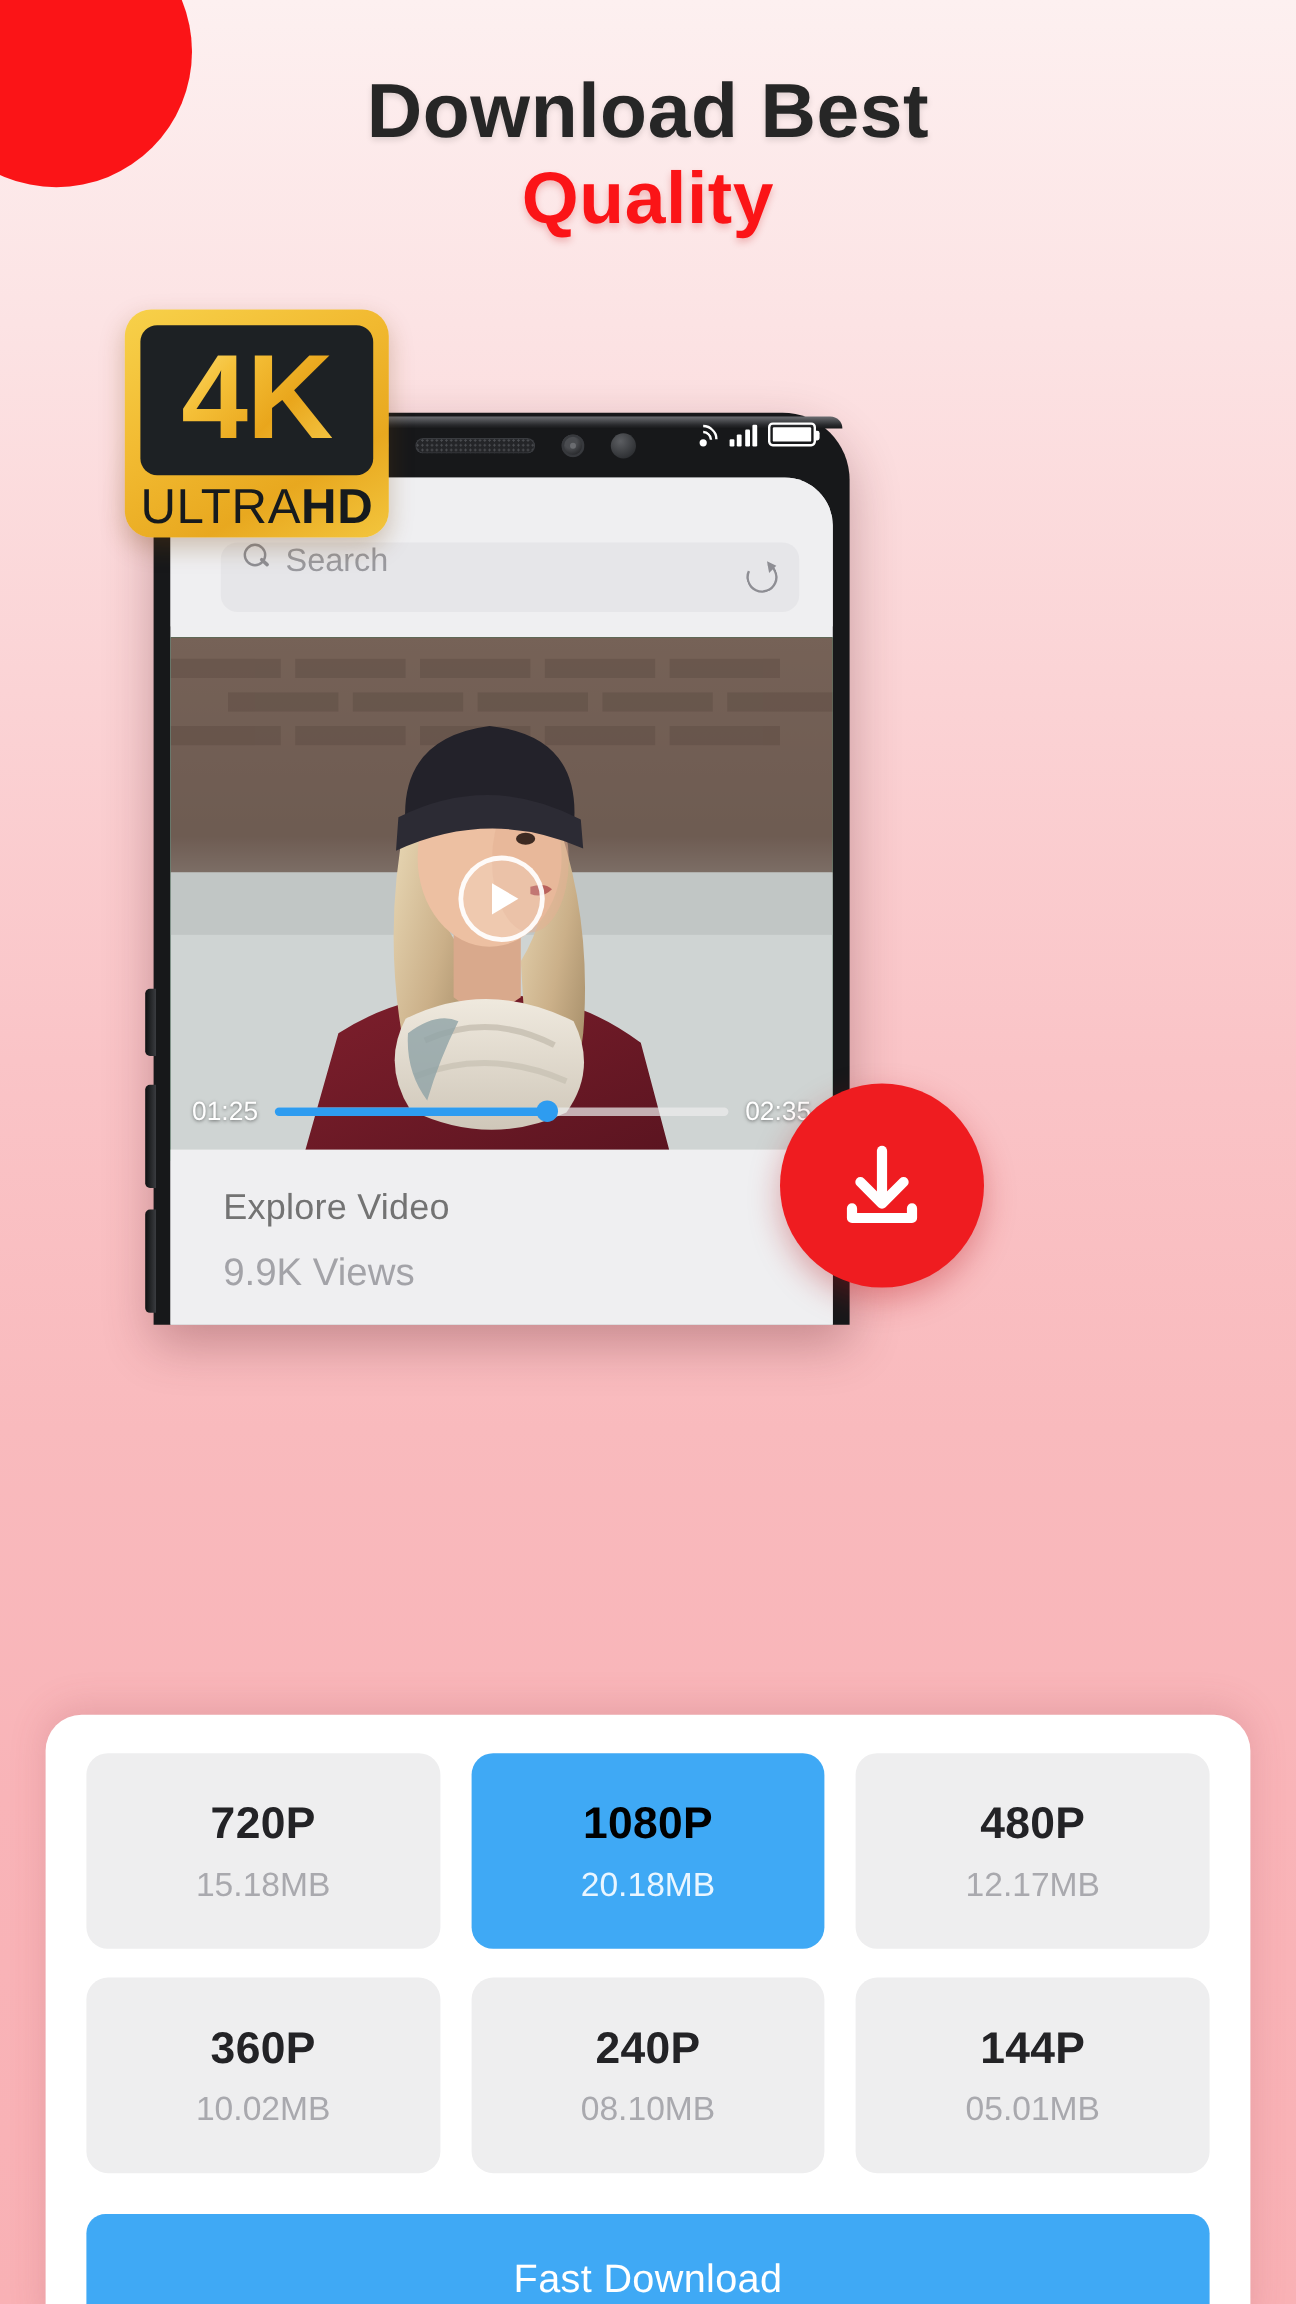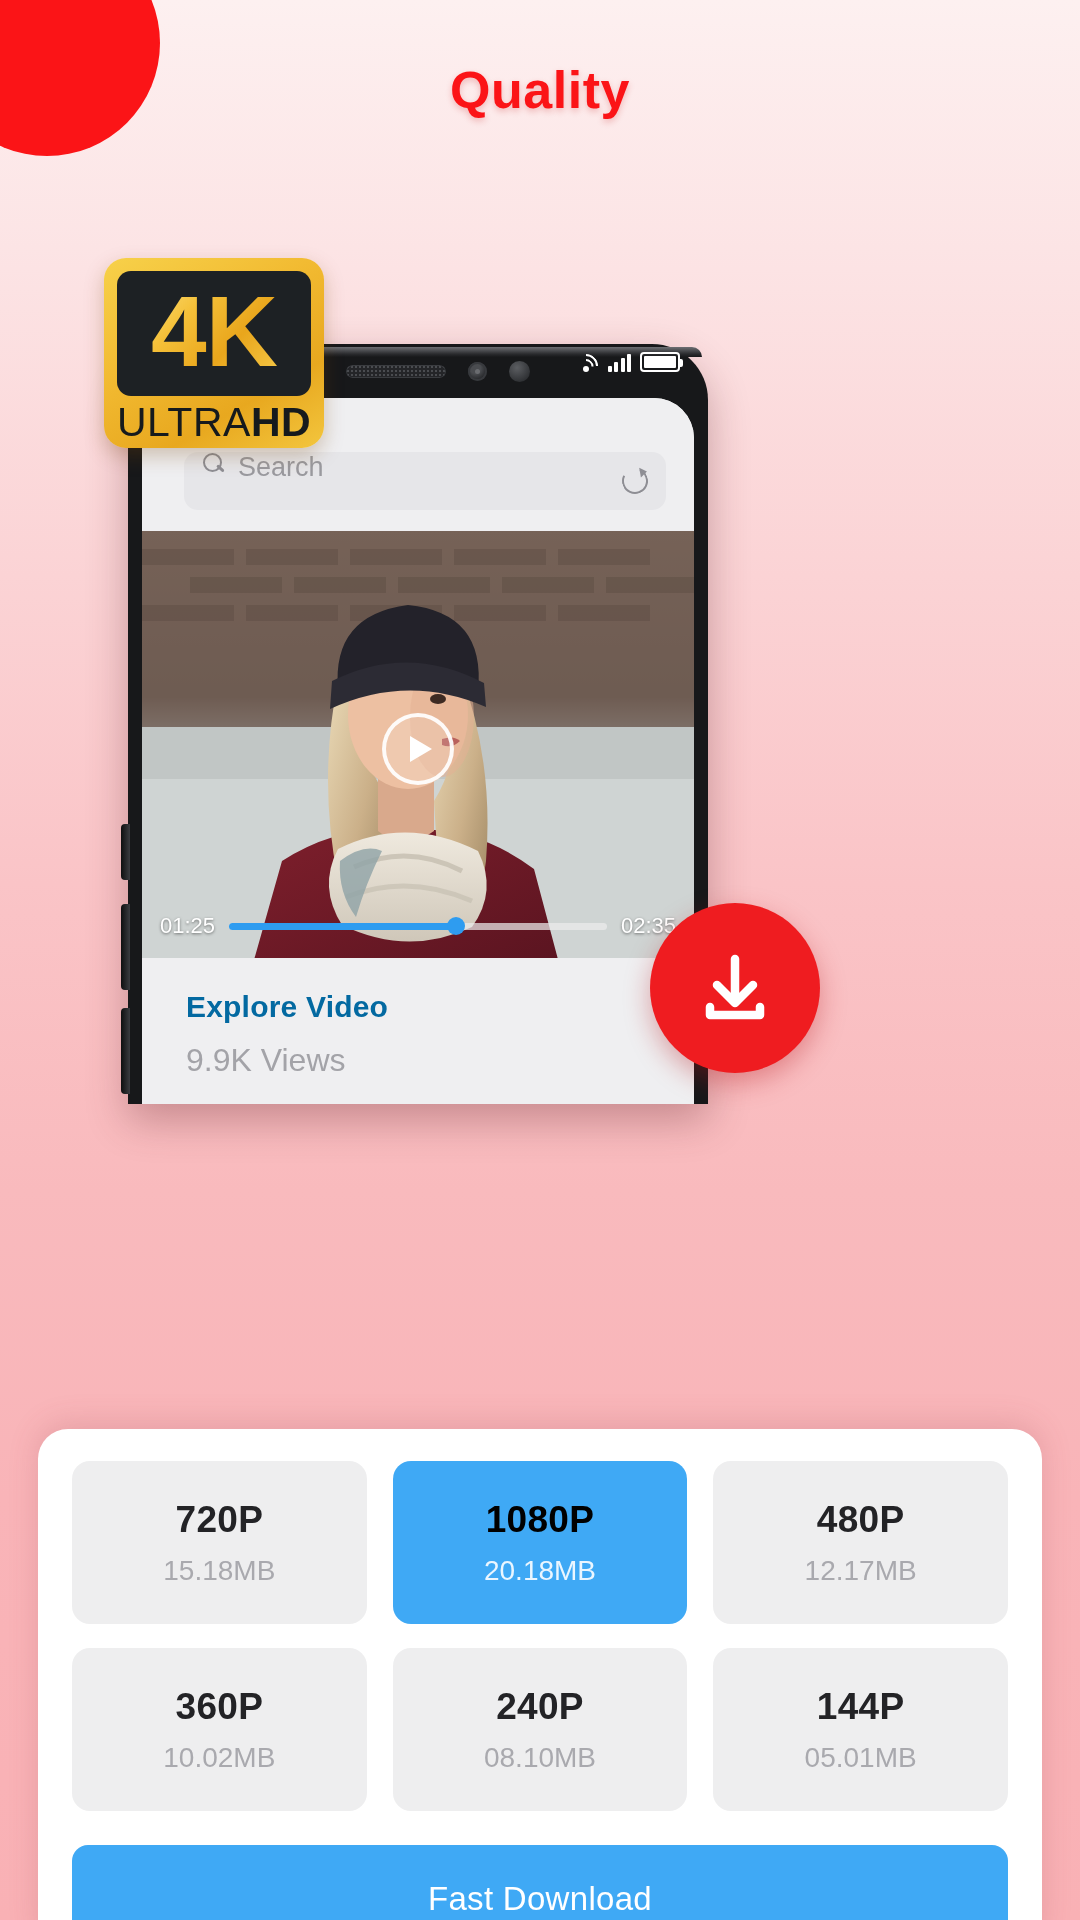--- a/index.html
+++ b/index.html
@@ -41,21 +41,21 @@
     display: block;
     font-size: 64px;
     font-weight: 800;
     letter-spacing: 0.5px;
     color: #262626;
     line-height: 1.08;
     text-shadow: 0 3px 5px rgba(0,0,0,0.13);
   }
   .headline .l2 {
     display: block;
-    font-size: 52px;
+    font-size: 61px;
     font-weight: 800;
     letter-spacing: 0.5px;
     color: #fb1417;
     line-height: 1.25;
     text-shadow: 0 3px 6px rgba(200,30,30,0.25);
   }
 
   
   .phone {
     position: absolute;
@@ -255,21 +255,21 @@
     width: 18px; height: 18px; border-radius: 50%;
     background: #2e9cf0;
   }
 
   
   .meta {
     position: absolute; left: 0; top: 560px; width: 100%; bottom: 0;
     background: #efeff1;
     padding: 32px 44px;
   }
-  .meta-title { font-size: 30px; color: #0369a1; letter-spacing:.2px;font-weight:bold;}
+  .meta-title { font-size: 30px; color: #737373; letter-spacing:.2px;}
   .meta-views { font-size: 32px; color: #a3a3a8; margin-top: 18px; }
 
   
   .fab {
     position: absolute;
     left: 650px; top: 903px;
     width: 170px; height: 170px;
     border-radius: 50%;
     background: #ef1c20;
     box-shadow: 0 10px 26px rgba(180,20,25,0.35);
@@ -351,20 +351,21 @@
     letter-spacing: .3px;
     cursor: pointer;
   }
 </style>
 </head>
 <body>
 
 <div class="red-blob"></div>
 
 <div class="headline">
+  <span class="l1">Download Best</span>
   <span class="l2">Quality</span>
 </div>
 
 <div class="phone">
 
   <div class="phone-side-l btn-mute"></div>
   <div class="phone-side-l btn-vup"></div>
   <div class="phone-side-l btn-vdn"></div>
   <div class="phone-side-r"></div>
 

